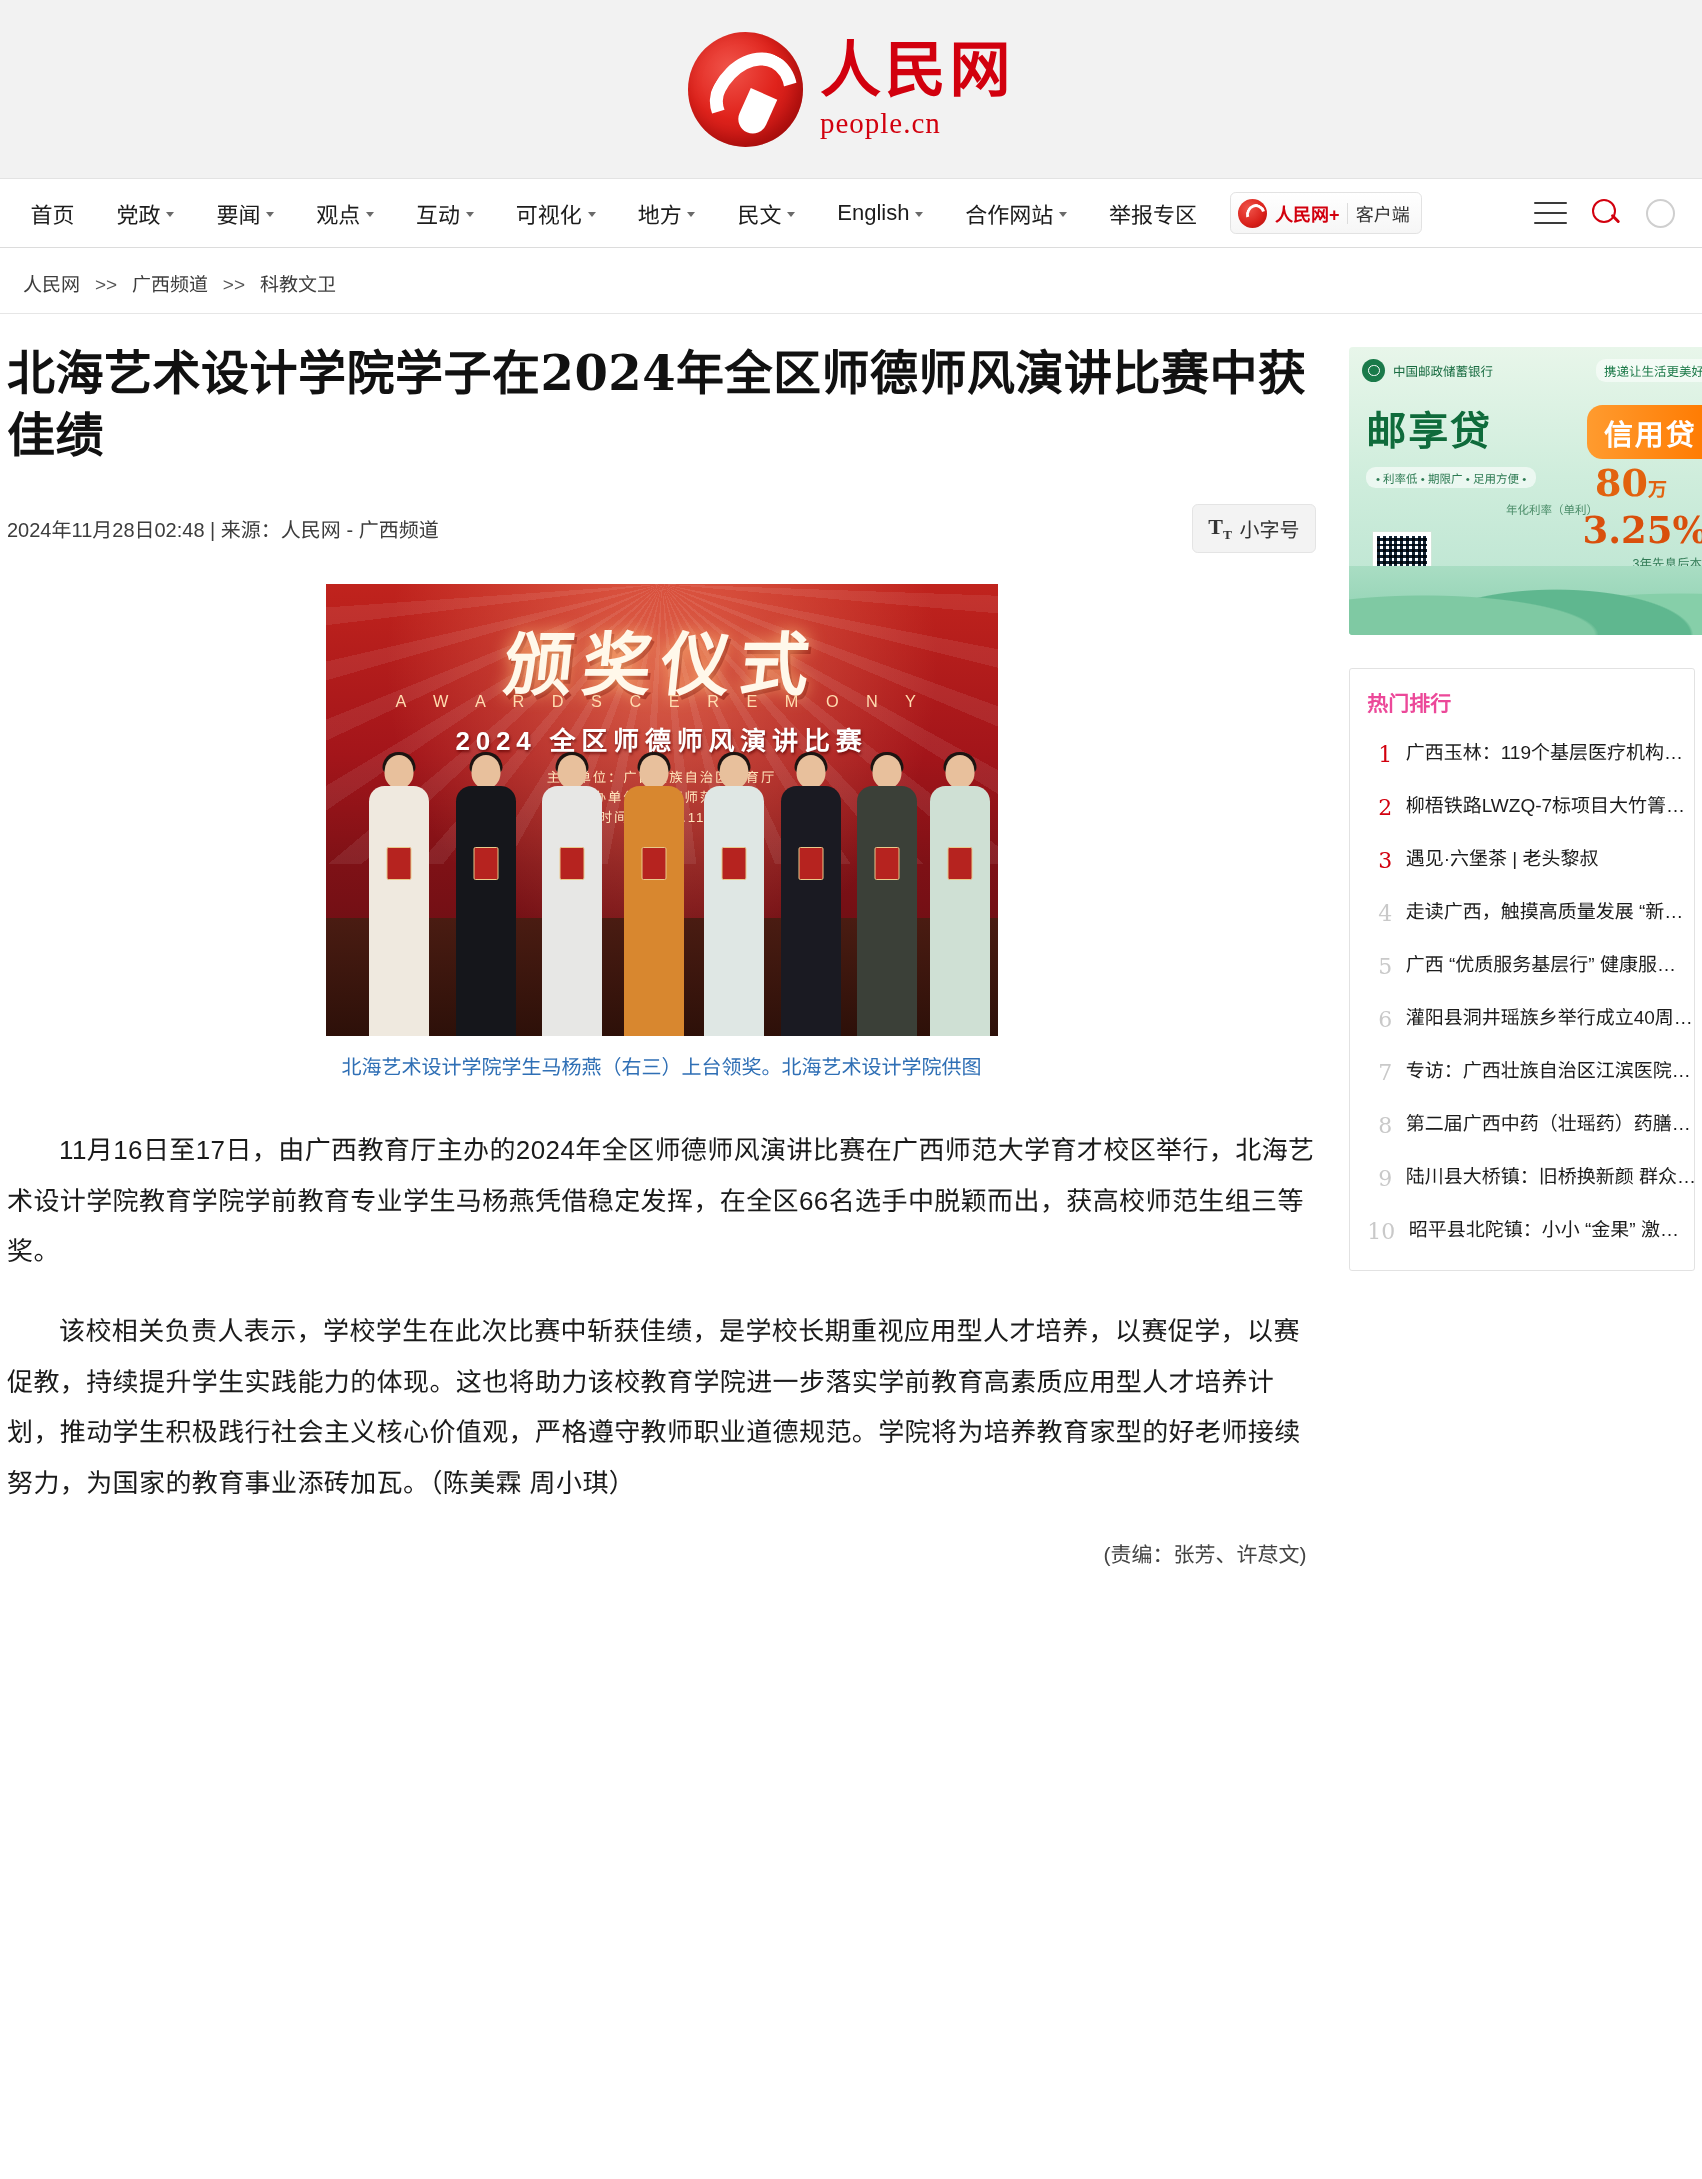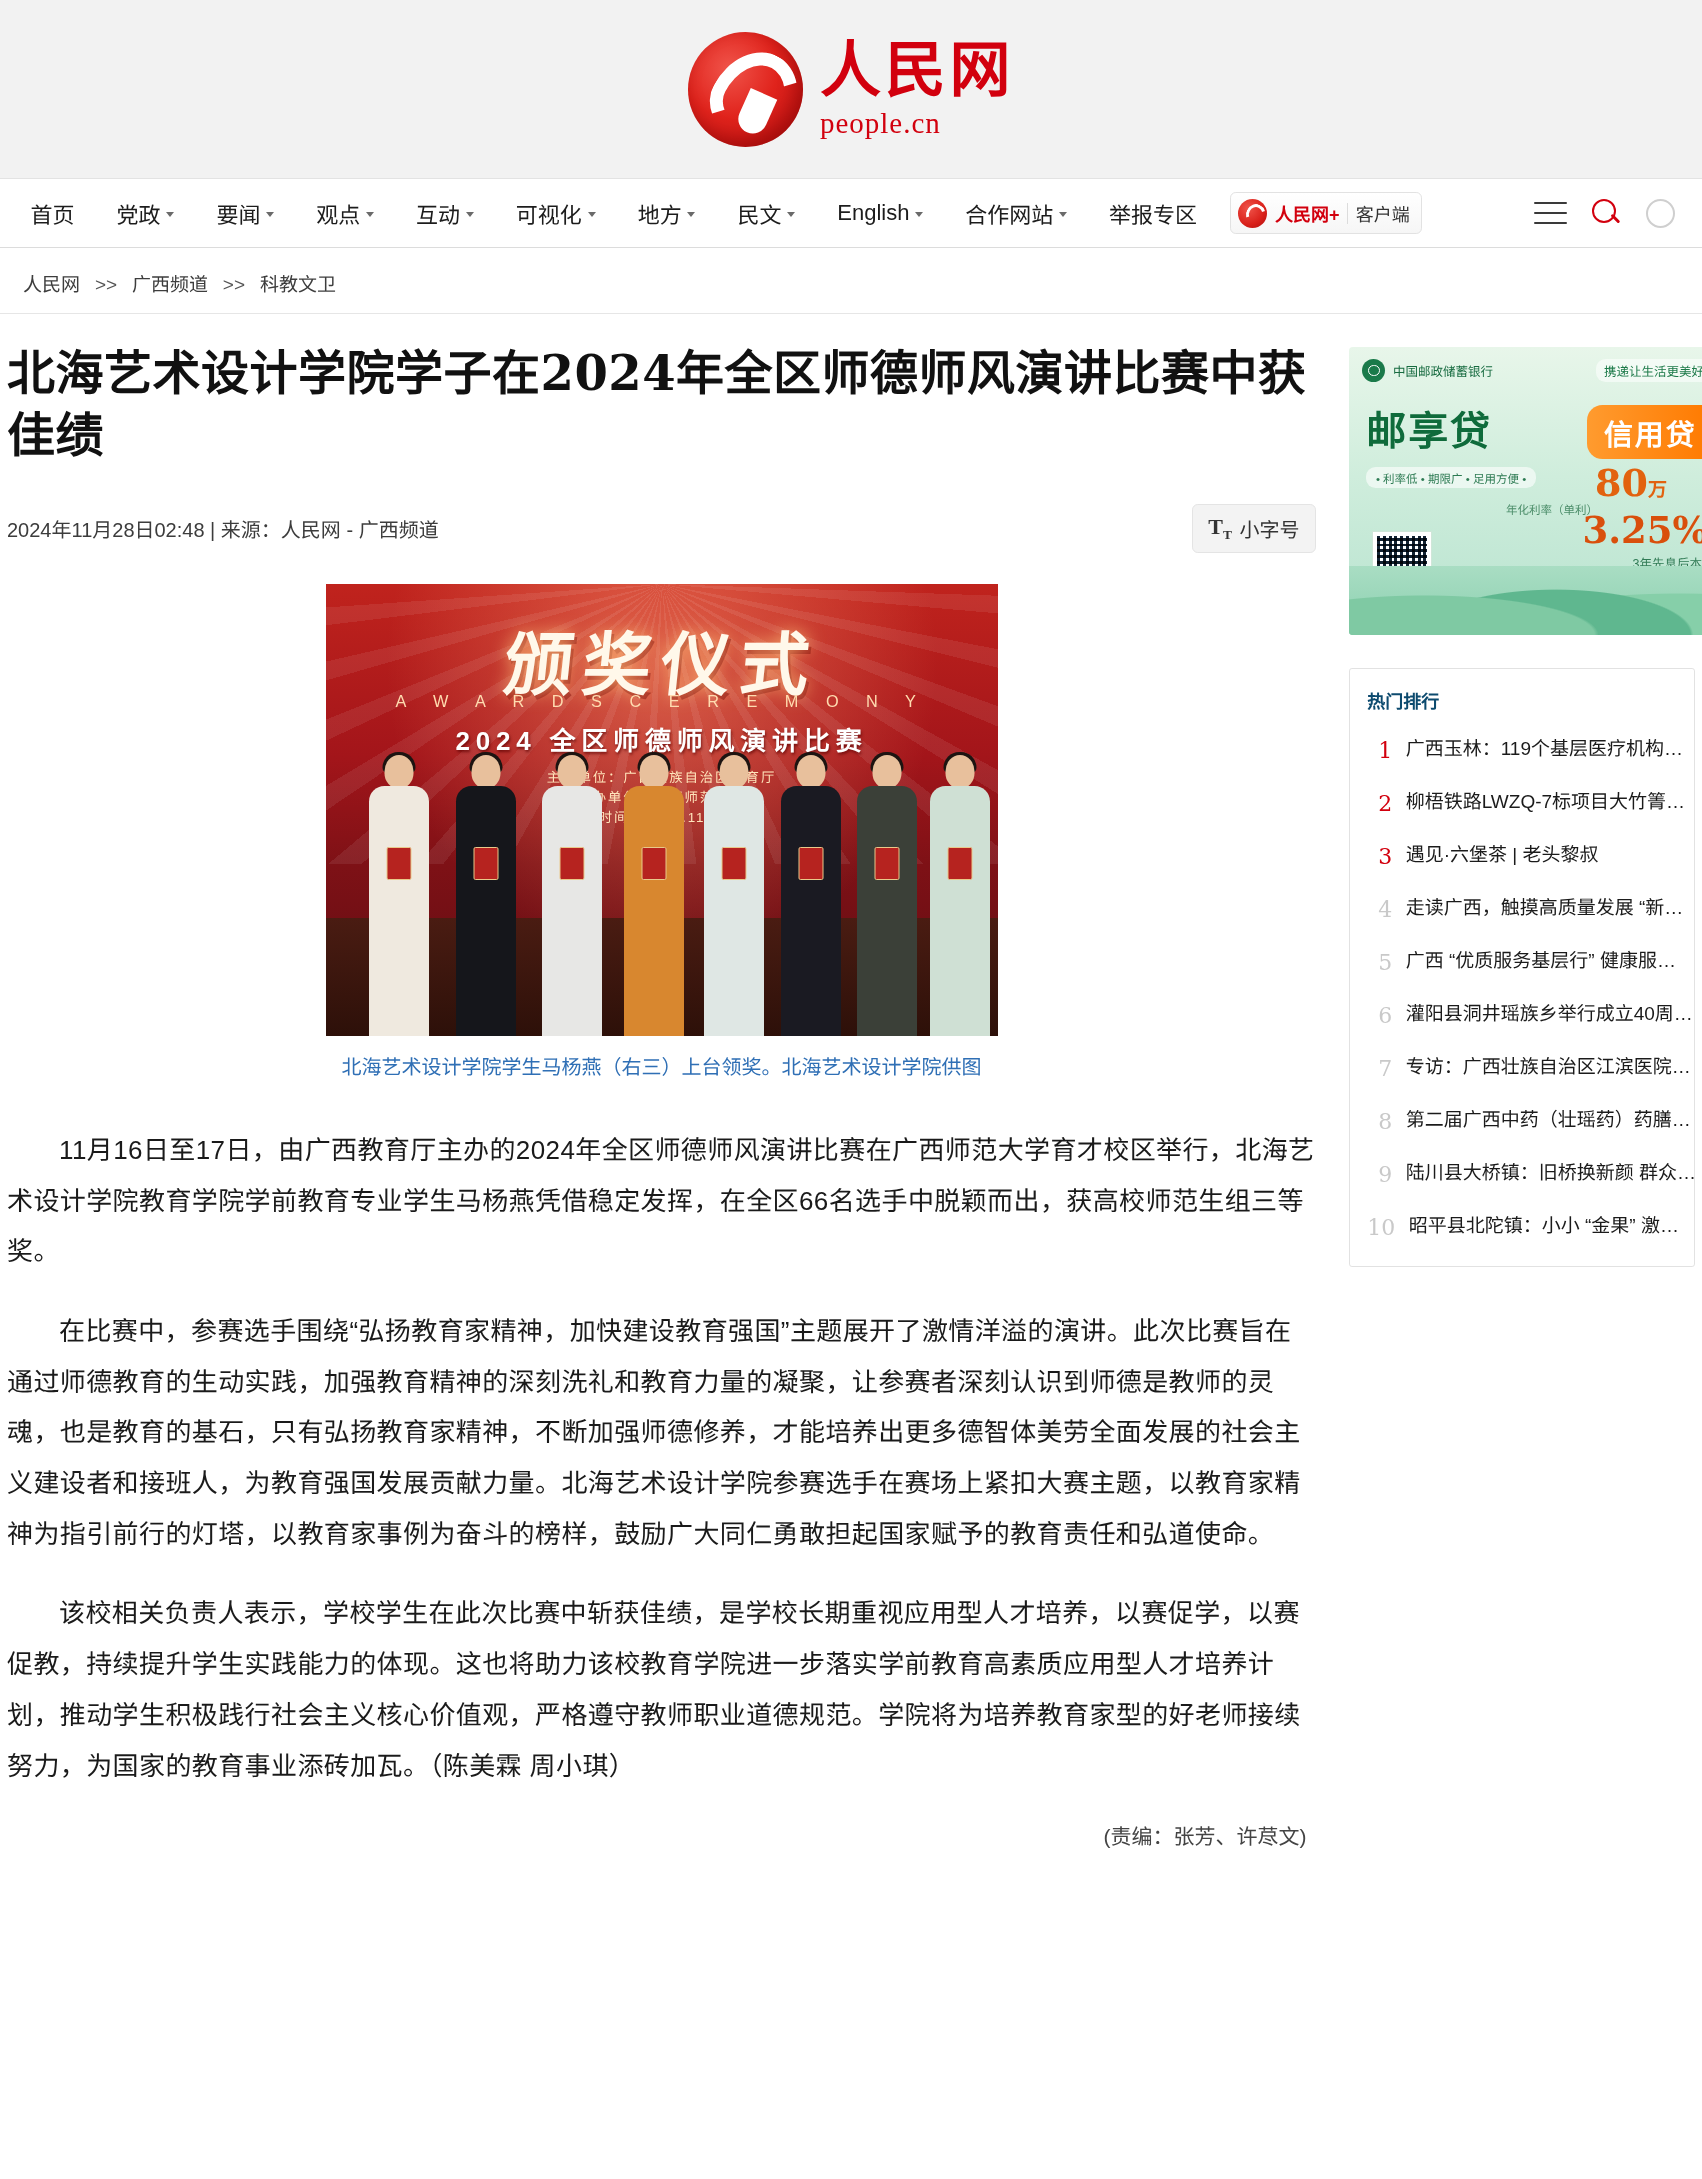--- a/index.html
+++ b/index.html
@@ -359,21 +359,21 @@
   }
 
   .rank-box {
     margin-top: 33px;
     border: 1px solid #e2e2e2;
     border-radius: 2.9px;
     padding: 17.3px 0 11.5px 0;
     background: #fff;
   }
   .rank-title {
-    font-size: 18px; font-weight: bold; color: #0c4a6e;
+    font-size: 21px; font-weight: bold; color: #ec4899;
     padding: 0 17.3px 5.8px 17.3px;
   }
   .rank-list { list-style: none; margin: 0; padding: 5.8px 0 0 0; }
   .rank-list li {
     display: flex; align-items: flex-start; gap: 13.4px;
     padding: 10.6px 11.5px 10.6px 17.3px;
     font-size: 19px; color: #1b1b1b; line-height: 1.45;
     white-space: nowrap; overflow: hidden;
   }
   .rank-n {
@@ -539,21 +539,20 @@
             <div class="p-body" style="background:#cfe0d4"></div>
               <div class="p-book"></div>
           </div>
         </div>
       </div>
       <figcaption>北海艺术设计学院学生马杨燕（右三）上台领奖。北海艺术设计学院供图</figcaption>
     </figure>
 
     <div class="body-text">
       <p>11月16日至17日，由广西教育厅主办的2024年全区师德师风演讲比赛在广西师范大学育才校区举行，北海艺术设计学院教育学院学前教育专业学生马杨燕凭借稳定发挥，在全区66名选手中脱颖而出，获高校师范生组三等奖。</p>
-      <p>在比赛中，参赛选手围绕“弘扬教育家精神，加快建设教育强国”主题展开了激情洋溢的演讲。此次比赛旨在通过师德教育的生动实践，加强教育精神的深刻洗礼和教育力量的凝聚，让参赛者深刻认识到师德是教师的灵魂，也是教育的基石，只有弘扬教育家精神，不断加强师德修养，才能培养出更多德智体美劳全面发展的社会主义建设者和接班人，为教育强国发展贡献力量。北海艺术设计学院参赛选手在赛场上紧扣大赛主题，以教育家精神为指引前行的灯塔，以教育家事例为奋斗的榜样，鼓励广大同仁勇敢担起国家赋予的教育责任和弘道使命。</p>
       <p>该校相关负责人表示，学校学生在此次比赛中斩获佳绩，是学校长期重视应用型人才培养，以赛促学，以赛促教，持续提升学生实践能力的体现。这也将助力该校教育学院进一步落实学前教育高素质应用型人才培养计划，推动学生积极践行社会主义核心价值观，严格遵守教师职业道德规范。学院将为培养教育家型的好老师接续努力，为国家的教育事业添砖加瓦。（陈美霖 周小琪）</p>
       <div class="editor-line">(责编：张芳、许荩文)</div>
     </div>
   </main>
 
   <aside class="aside">
     <div class="ad">
       <div class="ad-top">
         <span class="ad-bankmark"></span>
         <span class="ad-bank">中国邮政储蓄银行</span>

